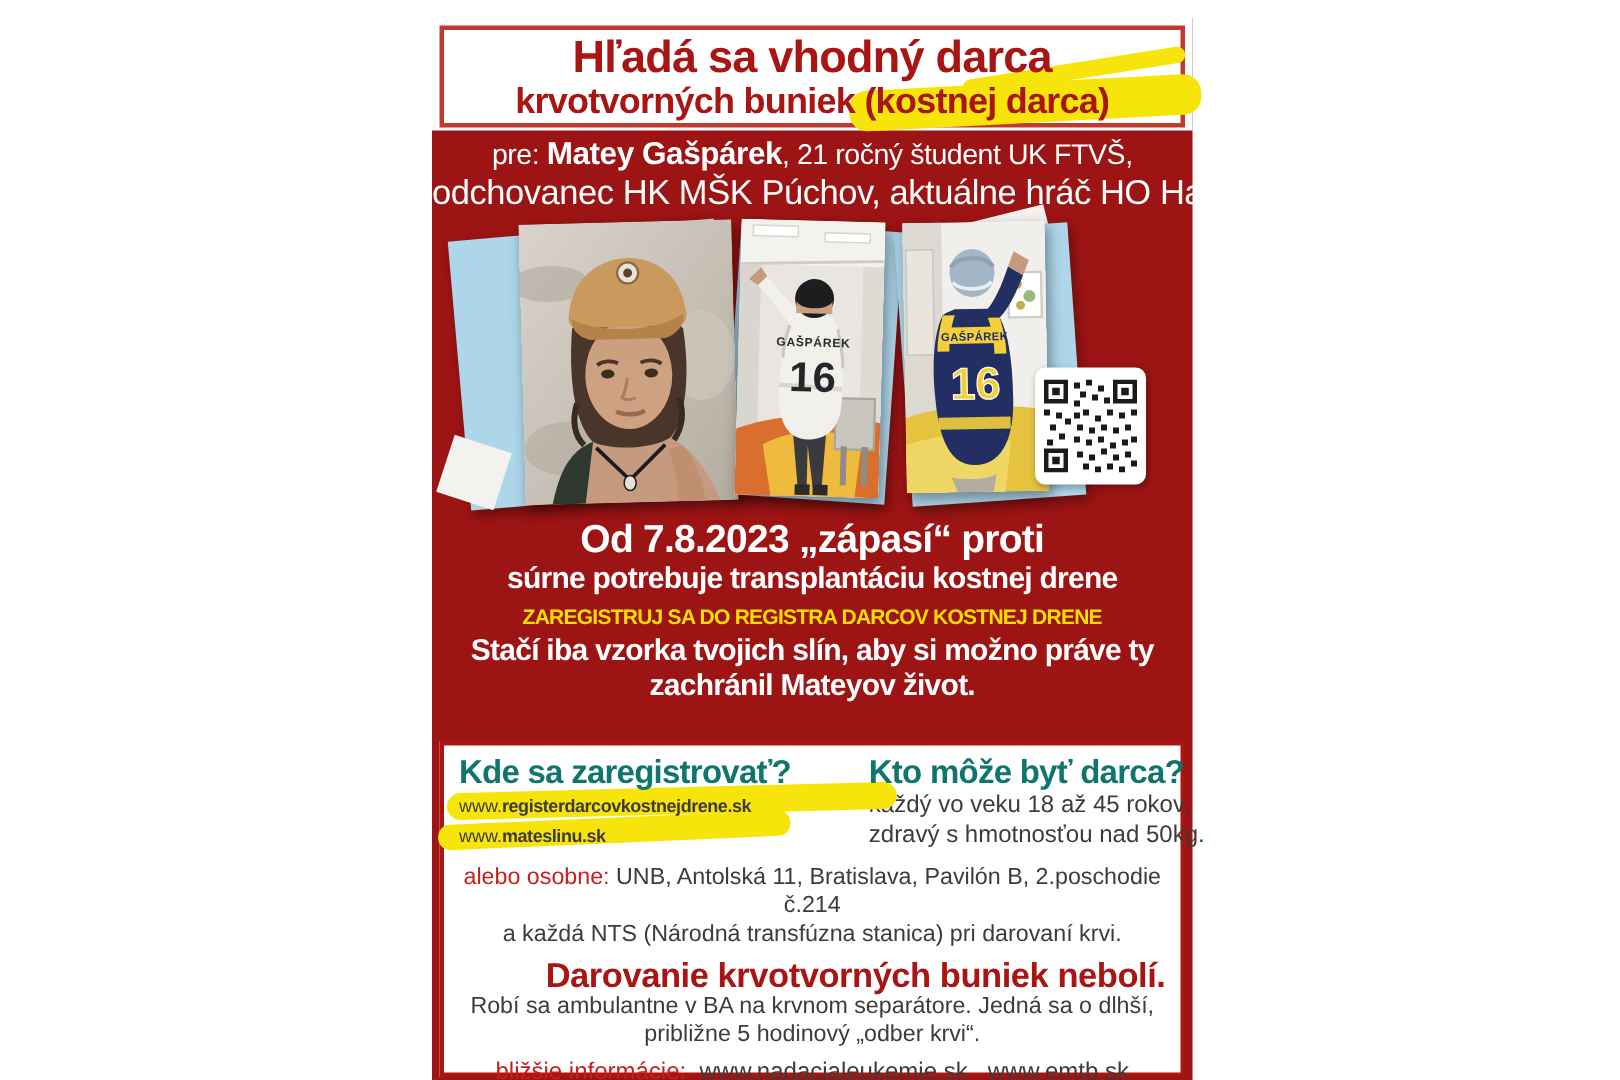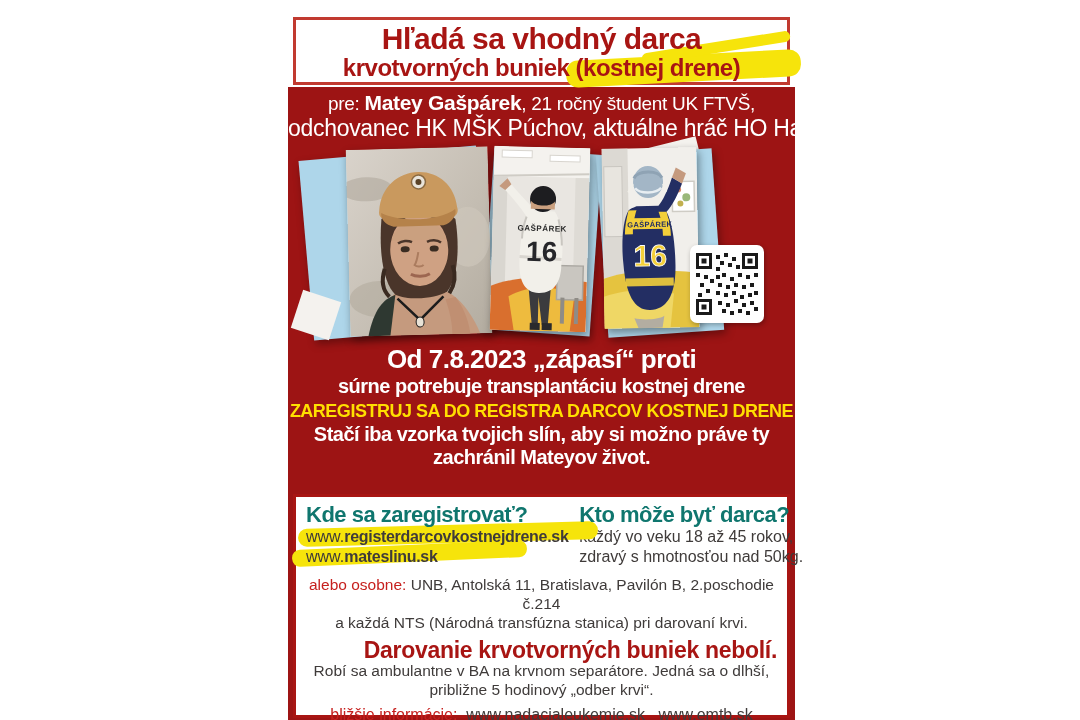--- a/index.html
+++ b/index.html
@@ -53,33 +53,33 @@
     position:absolute; left:402px; top:100px; width:74px; height:78px;
     background:#ffffff; border-radius:7px; box-shadow:1px 2px 5px rgba(0,0,0,0.3);
     display:flex; align-items:center; justify-content:center;
   }
 
   
   .midtext { position:absolute; top:332px; left:0; width:100%; text-align:center; }
   .m1 { color:#ffffff; font-weight:bold; font-size:26px; line-height:30px; letter-spacing:-0.5px; white-space:nowrap; }
   .m2 { color:#ffffff; font-weight:bold; font-size:25px; line-height:28px; letter-spacing:-1px; white-space:nowrap; }
   .m3 { color:#ffffff; font-weight:bold; font-size:20px; line-height:24px; letter-spacing:-0.5px; white-space:nowrap; }
-  .m4 { color:#ffdf00; font-weight:bold; font-size:18px; line-height:23px; letter-spacing:-0.5px; white-space:nowrap; margin-top:2px; }
+  .m4 { color:#ffdf00; font-weight:bold; font-size:14px; line-height:23px; letter-spacing:-0.5px; white-space:nowrap; margin-top:2px; }
   .m5 { color:#ffffff; font-weight:bold; font-size:20px; line-height:23px; letter-spacing:-0.5px; white-space:nowrap; }
 
   
   .infobox {
     position:absolute; top:482px; left:5px; right:5px; bottom:14px;
     background:#ffffff; border:3px solid #a81513; padding:6px 10px 0 10px; box-sizing:border-box;
   }
   .cols { display:flex; justify-content:space-between; position:relative; }
   .col-left { position:relative; width:58%; }
   .col-right { width:42%; text-align:right; }
   .h-red { color:#0f766e; font-weight:bold; font-size:22px; line-height:24px; letter-spacing:-0.5px; white-space:nowrap; position:relative; z-index:2; }
-  .url-line { position:relative; z-index:2; font-size:16px; line-height:20px; color:#3f3b3a; white-space:nowrap; }
+  .url-line { position:relative; z-index:2; font-size:12px; line-height:20px; color:#3f3b3a; white-space:nowrap; }
   .url-line b { letter-spacing:-0.3px; }
   .sw-u1 { left:-8px; top:22px; width:300px; height:18px; border-radius:9px; transform:rotate(-1.5deg); }
   .sw-u2 { left:-14px; top:42px; width:235px; height:17px; border-radius:8px; transform:rotate(-2.5deg); }
   .who-line { font-size:16px; line-height:20px; color:#3f3b3a; white-space:nowrap; }
   .inperson { text-align:center; margin-top:8px; font-size:15.5px; line-height:19px; color:#3f3b3a; }
   .red-label { color:#c6201e; }
   .nopain-title { text-align:right; margin-top:7px; color:#a81513; font-weight:bold; font-size:23px; line-height:22px; letter-spacing:-0.3px; }
   .nopain-body { text-align:center; font-size:15.5px; line-height:19px; color:#3f3b3a; }
   .moreinfo { text-align:center; margin-top:6px; font-size:16px; line-height:20px; color:#3f3b3a; }
   .closing { text-align:center; margin-top:4px; color:#a81513; font-weight:bold; font-size:22px; line-height:25px; letter-spacing:-1px; white-space:nowrap; }
@@ -90,21 +90,21 @@
 <body>
 
 <div class="canvas">
   <div class="poster">
 
     <div class="header">
       <div class="header-box">
         <div class="swoosh sw-t1"></div>
         <div class="swoosh sw-t2"></div>
         <div class="title1">Hľadá sa vhodný darca</div>
-        <div class="title2"><span>krvotvorných buniek </span><span>(kostnej drene)</span></div>
+        <div class="title2"><span>krvotvorných buniek </span><span>(kostnej darca)</span></div>
       </div>
     </div>
 
     <div class="subheader">
       <div class="sub1"><span>pre: </span><b>Matey Gašpárek</b><span>, 21 ročný študent UK FTVŠ,</span></div>
       <div class="sub2">odchovanec HK MŠK Púchov, aktuálne hráč HO Hamilkovo</div>
     </div>
 
     <div class="photos">
       <div class="mat mat1"></div>

